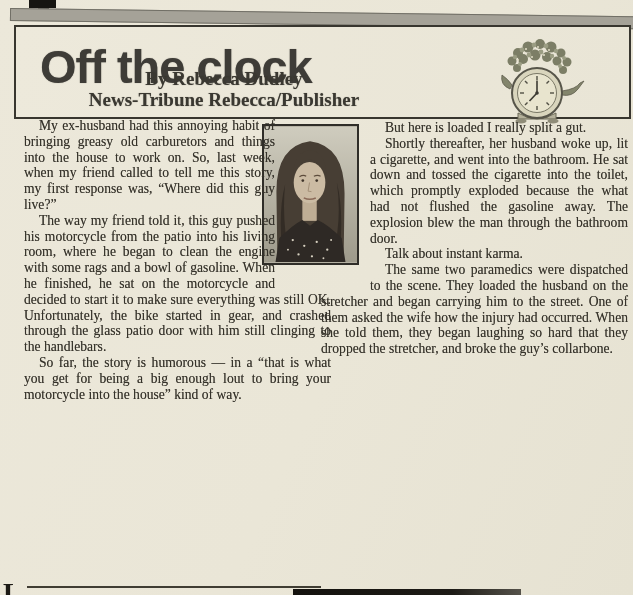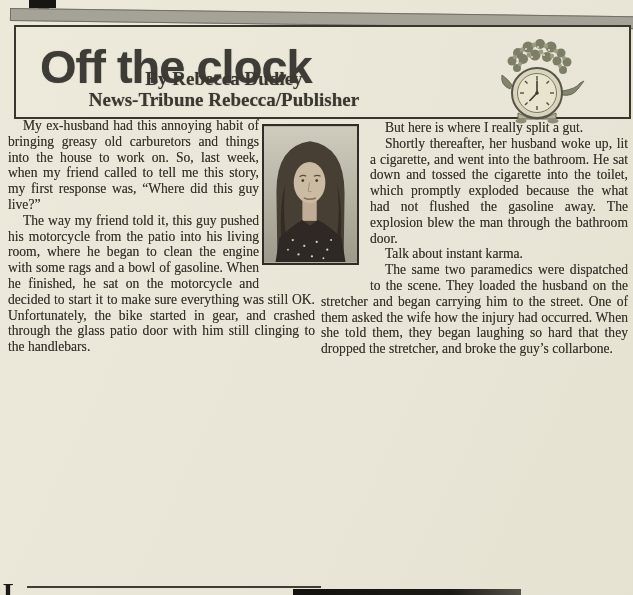--- a/index.html
+++ b/index.html
@@ -47,21 +47,21 @@
   }
   .clock-illustration{position:absolute;left:472px;top:10px;width:98px;height:88px;}
   
   .col{
     position:absolute;width:307px;
     font-size:13.6px;line-height:15.8px;
     text-align:justify;color:#35322a;
     text-shadow:0 0 .5px rgba(53,50,42,.55);
   }
   .col p{margin:0;text-indent:15px;}
-  .col-left{left:8px;top:118px;}
+  .col-left{left:24px;top:118px;}
   .col-right{left:321px;top:120px;}
   .spacer-left{float:right;width:56px;height:160px;}
   .spacer-right{float:left;width:49px;height:172px;}
   
   .photo-frame{
     position:absolute;left:262px;top:124px;width:97px;height:141px;
     border:2px solid #2f2d28;background:#b6b2a4;box-sizing:border-box;
   }
   .photo-frame svg{display:block;width:100%;height:100%;}
   
@@ -197,25 +197,26 @@
           <circle cx="25" cy="128" r="1"></circle>
           <circle cx="70" cy="118" r="1"></circle>
       </g>
     </svg>
   </div>
 
   <div class="col col-left">
     <div class="spacer-left"></div>
   <p>My ex-husband had this annoying habit of bringing greasy old carburetors and things into the house to work on. So, last week, when my friend called to tell me this story, my first response was, “Where did this guy live?”</p>
       <p>The way my friend told it, this guy pushed his motorcycle from the patio into his living room, where he began to clean the engine with some rags and a bowl of gasoline. When he finished, he sat on the motorcycle and decided to start it to make sure everything was still OK. Unfortunately, the bike started in gear, and crashed through the glass patio door with him still clinging to the handlebars.</p>
+      <p>So far, the story is humorous — in a “that is what you get for being a big enough lout to bring your motorcycle into the house” kind of way.</p>
     </div>
 
   <div class="col col-right">
     <div class="spacer-right"></div>
-  <p>But here is where I really split a gut.</p>
+  <p>But here is loaded I really split a gut.</p>
       <p>Shortly thereafter, her husband woke up, lit a cigarette, and went into the bathroom. He sat down and tossed the cigarette into the toilet, which promptly exploded because the what had not flushed the gasoline away. The explosion blew the man through the bathroom door.</p>
       <p>Talk about instant karma.</p>
       <p>The same two paramedics were dispatched to the scene. They loaded the husband on the stretcher and began carrying him to the street. One of them asked the wife how the injury had occurred. When she told them, they began laughing so hard that they dropped the stretcher, and broke the guy’s collarbone.</p>
     </div>
 
   <div class="dropcap-remnant">L</div>
   <div class="footer-rule"></div>
   <div class="footer-bar"></div>
 
 </div>

